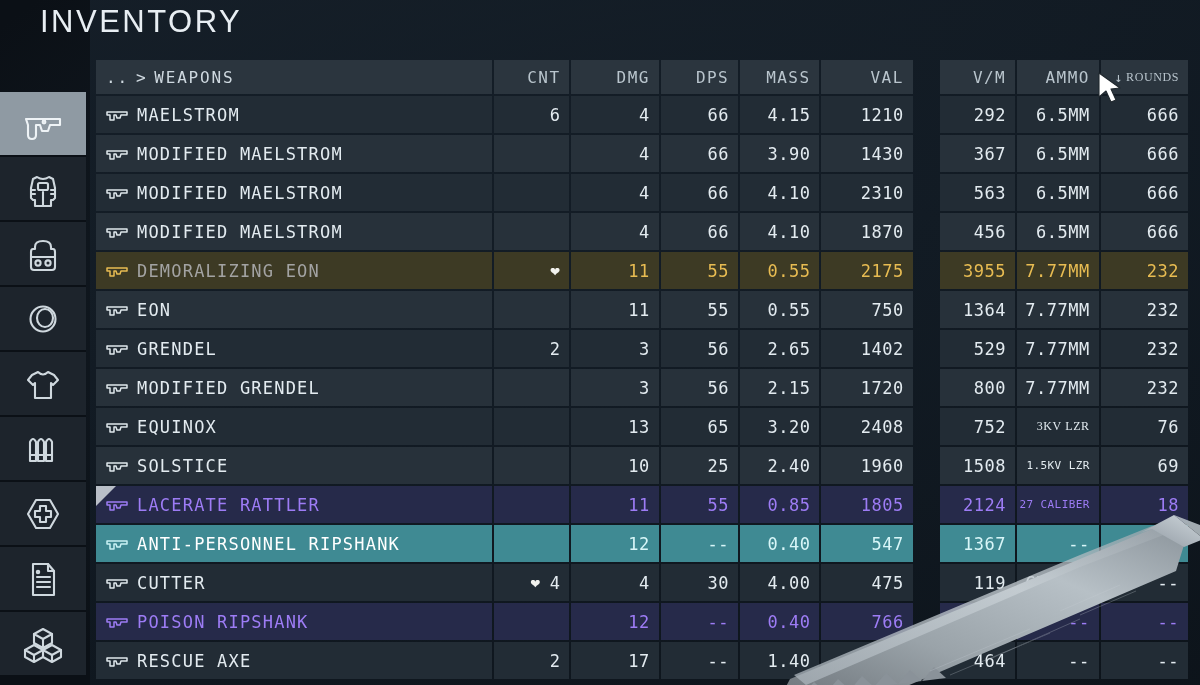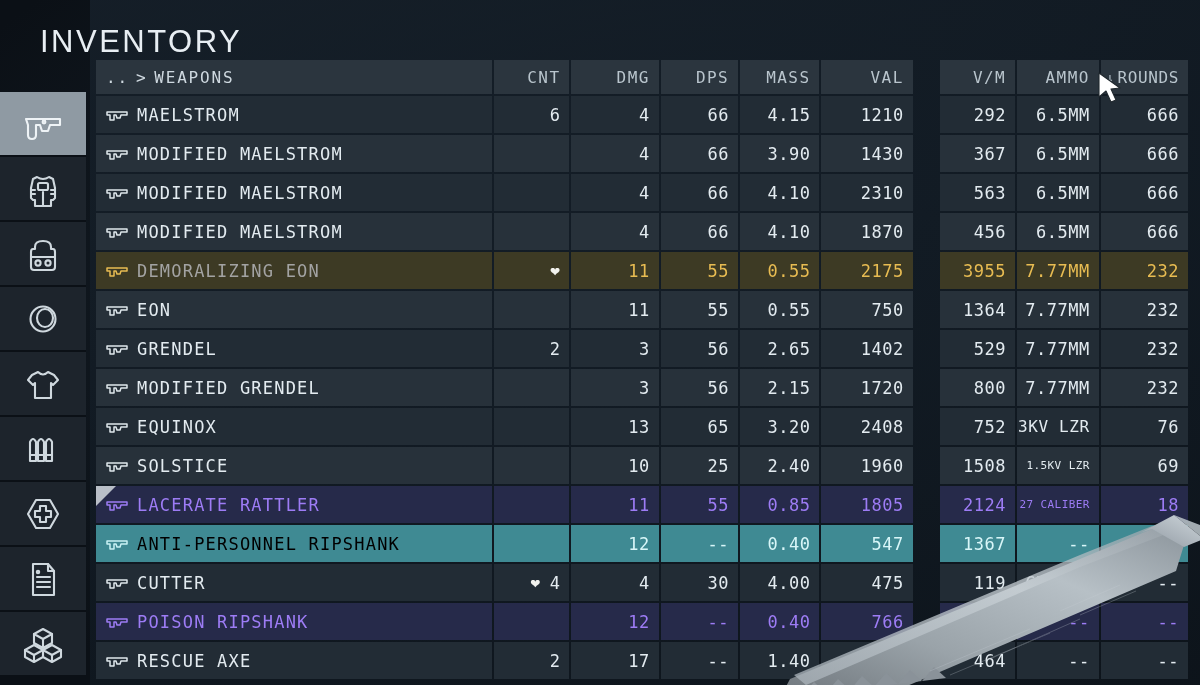--- a/index.html
+++ b/index.html
@@ -25,21 +25,21 @@
   .bg-plate {
     position: absolute;
     left: 90px; top: 0; right: 0; bottom: 0;
     background: linear-gradient(160deg, #16202a 0%, #111a23 50%, #0d141b 100%);
     opacity: .85;
   }
 
   
   .title {
     position: absolute;
-    left: 40px; top: 24px;
+    left: 40px; top: 4px;
     font-family: "Liberation Sans", sans-serif;
     font-size: 31px;
     letter-spacing: 2.5px;
     color: #e8eef3;
     font-weight: 400;
     z-index: 6;
   }
 
   
   .sidebar {
@@ -112,21 +112,21 @@
   .row-body.alt .cell { background: #27313a; }
 
   
   .row-body.gold .cell  { background: #3d3a24; color: #e8bc52; }
   .row-body.gold .c-name { color: #a3a3a3; }
 
   .row-body.purple .cell { background: #262a4a; color: #9d7cf5; }
   .row-body.purple .c-name { color: #9d7cf5; }
 
   .row-body.selected .cell { background: #3f8a93; color: #d8f6f8; }
-  .row-body.selected .c-name { color: #000000; }
+  .row-body.selected .c-name { color: #ffffff; }
 
   
   .gun {
     width: 24px; height: 14px; margin-right: 7px; flex: none;
   }
   .gun svg { width: 24px; height: 14px; display: block; }
   .gun .s { fill: none; stroke: #dfe7ec; stroke-width: 1.5; stroke-linejoin: round; }
   .gold .gun .s { stroke: #e8bc52; }
   .purple .gun .s { stroke: #9d7cf5; }
   .selected .gun .s { stroke: #c9f2f5; }
@@ -140,21 +140,21 @@
   
   .corner {
     position: absolute;
     left: 0; top: 0;
     width: 0; height: 0;
     border-left: 20px solid #b9bfc8;
     border-bottom: 20px solid transparent;
   }
 
   
-  .ammo-small { font-size: 16px; letter-spacing: .6px; }
+  .ammo-small { font-size: 12px; letter-spacing: .6px; font-family: Liberation Serif, serif; }
   .ammo-xsmall { font-size: 11px; letter-spacing: .4px; }
 
   
   .sort-arrow { font-size: 13px; margin-right: 2px; }
 
   
   .model {
     position: absolute;
     right: -10px; bottom: -18px;
     width: 430px; height: 210px;

